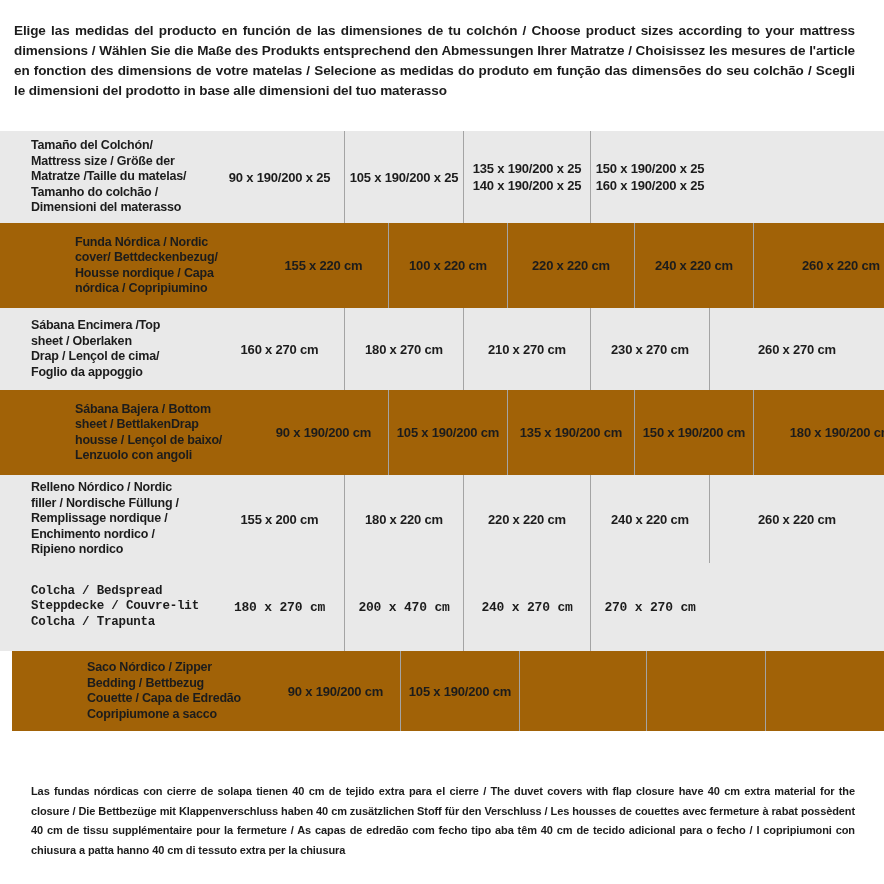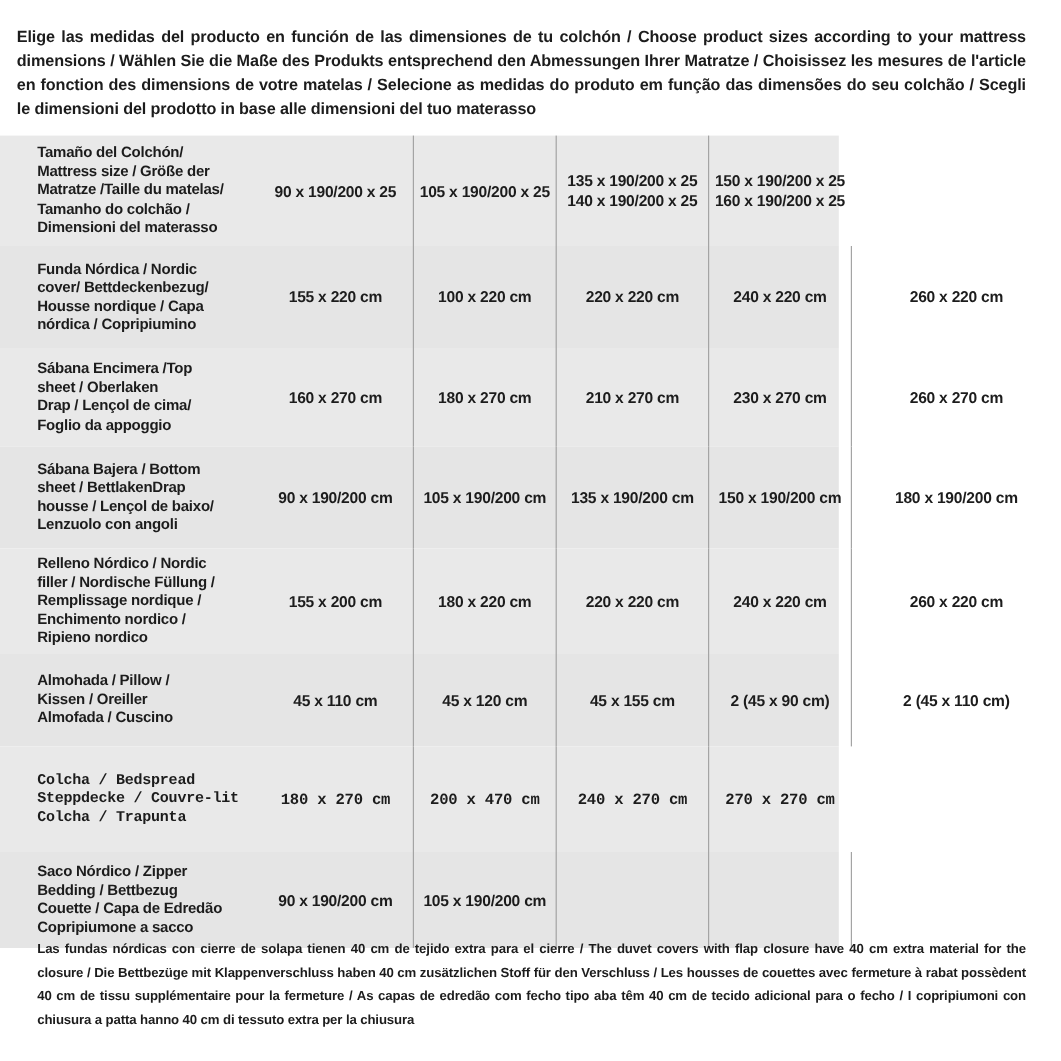--- a/index.html
+++ b/index.html
@@ -15,31 +15,31 @@
   .intro{
     margin:0;
     padding:21px 29px 0 14px;
     font-size:13.5px;
     line-height:20px;
     text-align:justify;
     letter-spacing:-0.1px;
   }
   .sizetable{
     position:absolute;
-    left:0;top:113px;
-    width:699px;
+    left:0;top:131px;
+    width:884px;
   }
   .row{
     display:grid;
     grid-template-columns:215px 129px 119px 127px 119px 175px;
   }
   .row.shade{background:#e9e9e9;}
-  .row.plain{background:#e5e5e5;}
+  .row.plain{background:#a16207;padding-left:44px;}
   .r1{height:92px;} .r2{height:85px;} .r3{height:82px;} .r4{height:85px;}
-  .r5{height:88px;} .r6{height:77px;} .r7{height:88px;font-family:Liberation Mono, monospace;} .r8{height:80px;}
+  .r5{height:88px;} .r6{height:77px;} .r7{height:88px;font-family:Liberation Mono, monospace;} .r8{height:80px;margin-left:12px;}
   .cell{
     box-sizing:border-box;
     display:flex;
     align-items:center;
     white-space:pre-line;
   }
   .cell.val{
     justify-content:center;
     text-align:center;
     font-size:13px;
@@ -132,30 +132,20 @@
 Remplissage nordique /
 Enchimento nordico /
 Ripieno nordico</div>
       <div class="cell val">155 x 200 cm</div>
       <div class="cell val">180 x 220 cm</div>
       <div class="cell val">220 x 220 cm</div>
       <div class="cell val">240 x 220 cm</div>
       <div class="cell val">260 x 220 cm</div>
     </div>
 
-    <div class="row plain r6">
-      <div class="cell label">Almohada  / Pillow /
-Kissen / Oreiller
-Almofada / Cuscino</div>
-      <div class="cell val">45 x 110 cm</div>
-      <div class="cell val">45 x 120 cm</div>
-      <div class="cell val">45 x 155 cm</div>
-      <div class="cell val">2 (45 x 90 cm)</div>
-      <div class="cell val">2 (45 x 110 cm)</div>
-    </div>
 
     <div class="row shade r7">
       <div class="cell label">Colcha / Bedspread
 Steppdecke / Couvre-lit
 Colcha / Trapunta</div>
       <div class="cell val">180 x 270 cm</div>
       <div class="cell val">200 x 470 cm</div>
       <div class="cell val">240 x 270 cm</div>
       <div class="cell val">270 x 270 cm</div>
     </div>

